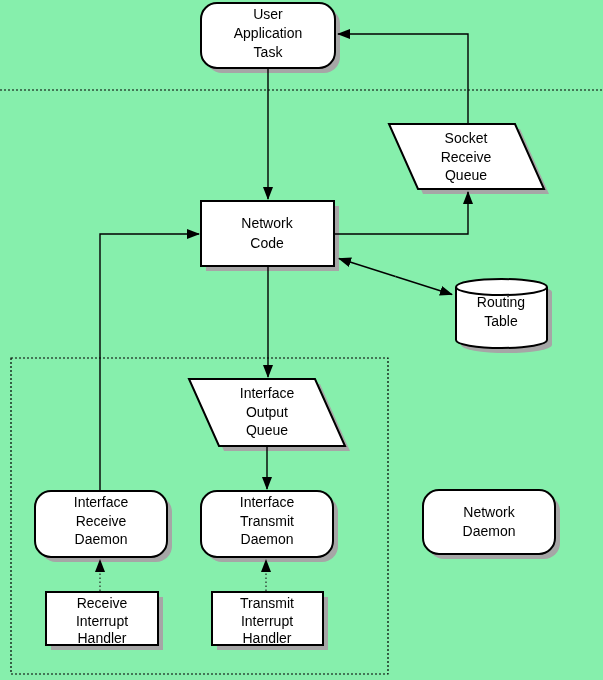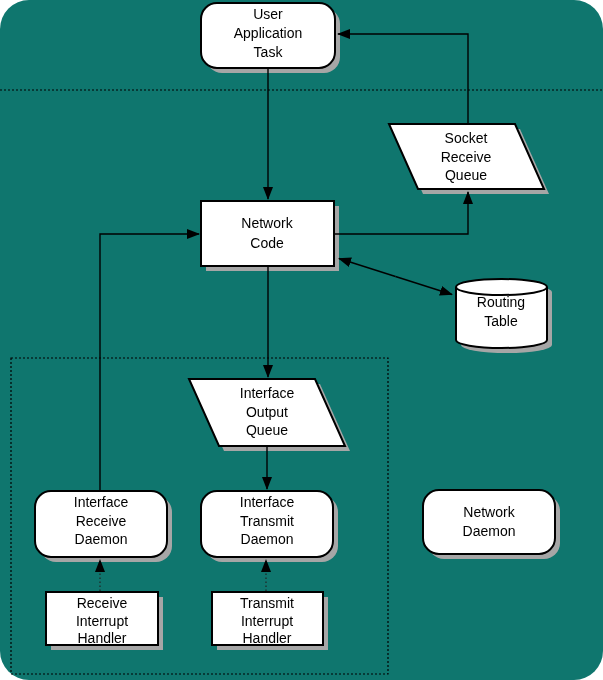--- a/index.html
+++ b/index.html
@@ -1,21 +1,20 @@
 <!DOCTYPE html>
 <html><head>
 <meta charset="utf-8">
 <style>
   html, body { margin: 0; padding: 0; background: #ffffff; }
   .stage {
     position: relative;
     width: 603px; height: 680px;
-    background: #0f766e;
+    background: #86efac;
     font-family: "Liberation Sans", sans-serif;
-    border-radius: 29px;
   }
   svg text {
     font-family: "Liberation Sans", sans-serif;
     font-size: 14px;
     fill: #000000;
     text-anchor: middle;
   }
   .shape   { fill: #ffffff; stroke: #000000; stroke-width: 2; }
   .shadow  { fill: #a6a6a6; stroke: none; }
   .edge    { fill: none; stroke: #000000; stroke-width: 1.4; }

